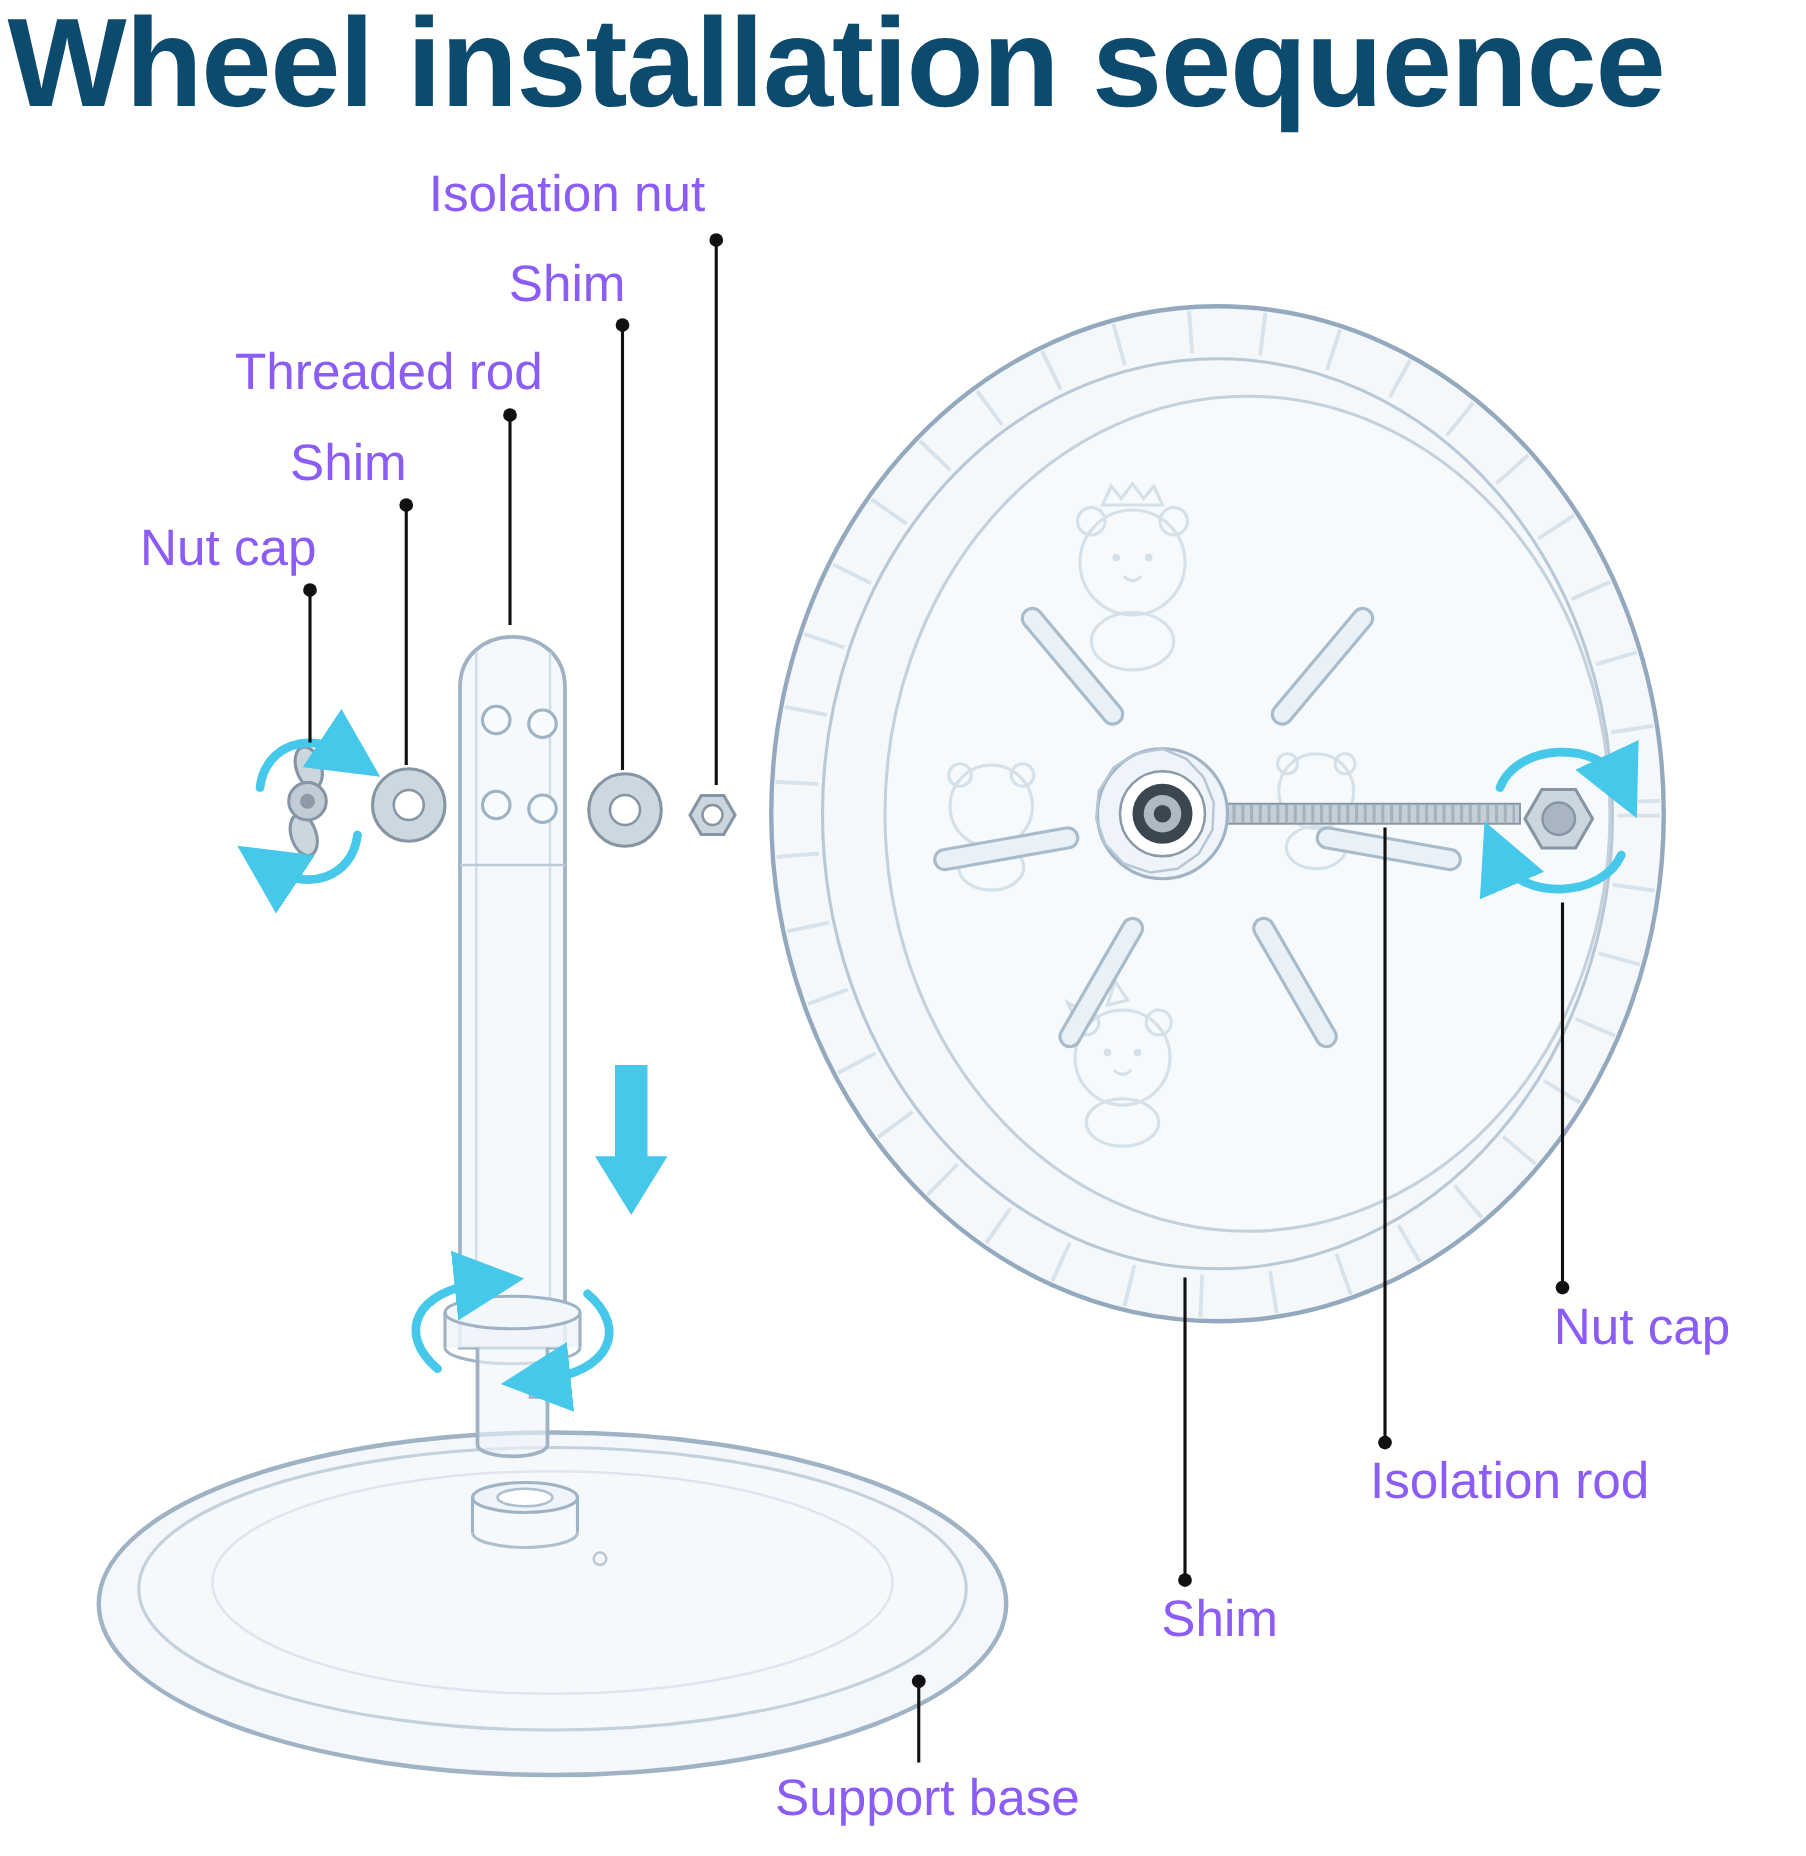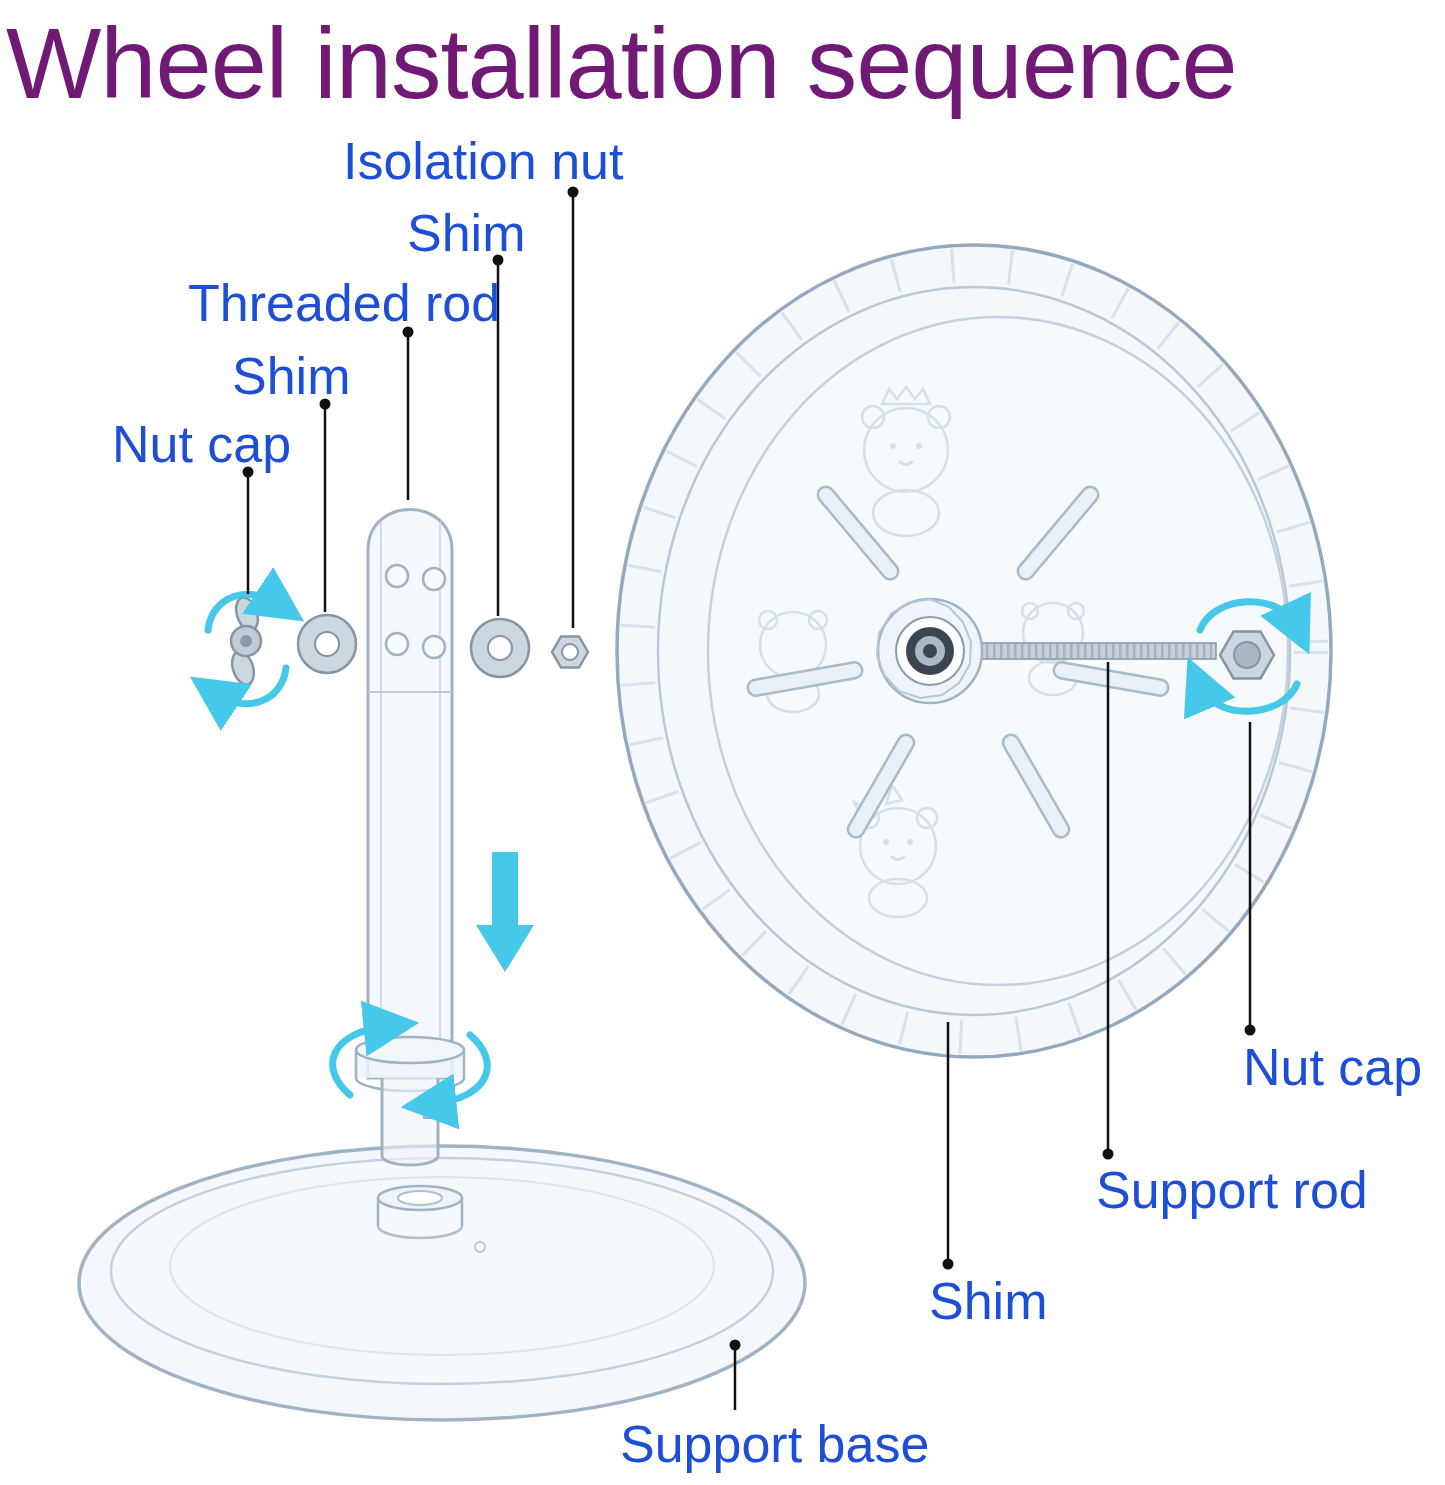--- a/index.html
+++ b/index.html
@@ -8,35 +8,35 @@
   .page {
     position: relative;
     width: 1445px;
     height: 1485px;
     background: #ffffff;
     overflow: hidden;
   }
   .title {
     position: absolute;
     left: 6px;
-    top: 12px;
+    top: 0px;
     margin: 0;
     width: 1440px;
     font-size: 101px;
-    font-weight: 400;
+    font-weight: 700;
     letter-spacing: -1px;
     line-height: 1.02;
-    color: #701a75;
+    color: #0c4a6e;
     white-space: nowrap;
   }
   .label {
     position: absolute;
-    font-size: 52px;
+    font-size: 41px;
     font-weight: 400;
-    color: #1d4ed8;
+    color: #8b5cf6;
     white-space: nowrap;
     line-height: 1.05;
   }
   svg.art { position: absolute; left: 0; top: 0; }
 </style>
 </head>
 <body>
 
 <div class="page">
 
@@ -211,17 +211,17 @@
   </svg>
 
   <h1 class="title">Wheel installation sequence</h1>
 
   <div class="label" style="left:343px; top:134px;">Isolation nut</div>
   <div class="label" style="left:407px; top:206px;">Shim</div>
   <div class="label" style="left:188px; top:276px;">Threaded rod</div>
   <div class="label" style="left:232px; top:349px;">Shim</div>
   <div class="label" style="left:112px; top:417px;">Nut cap</div>
   <div class="label" style="left:1243px; top:1040px;">Nut cap</div>
-  <div class="label" style="left:1096px; top:1163px;">Support rod</div>
+  <div class="label" style="left:1096px; top:1163px;">Isolation rod</div>
   <div class="label" style="left:929px; top:1274px;">Shim</div>
   <div class="label" style="left:620px; top:1417px;">Support base</div>
 
 </div>
 
 </body></html>

